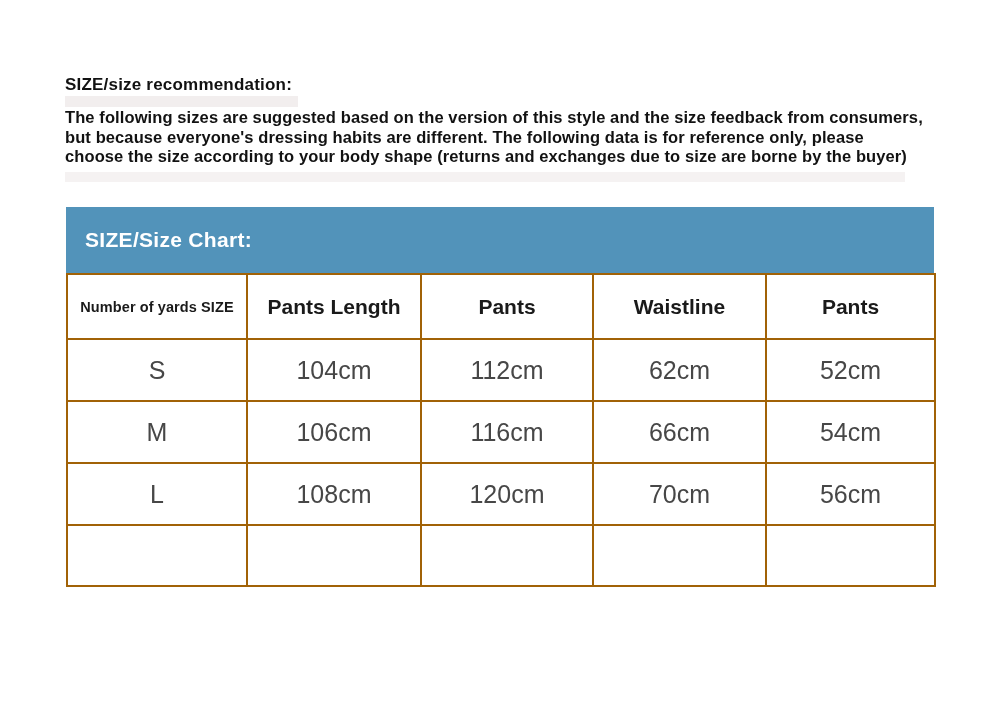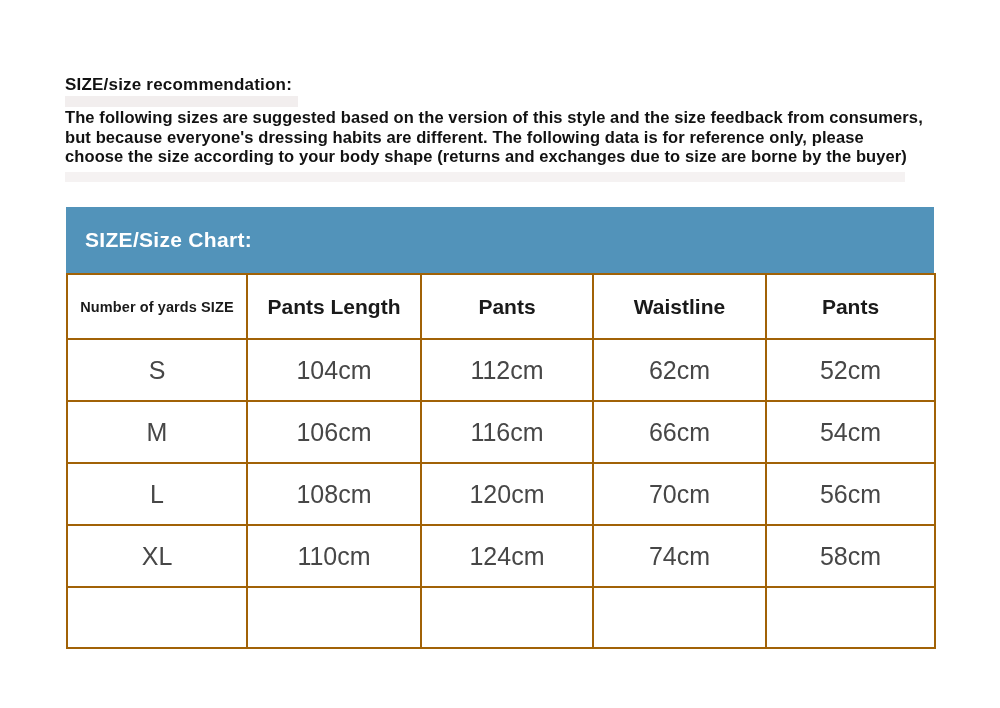--- a/index.html
+++ b/index.html
@@ -161,27 +161,20 @@
         <td>66cm</td>
         <td>54cm</td>
       </tr>
       <tr>
         <td>L</td>
         <td>108cm</td>
         <td>120cm</td>
         <td>70cm</td>
         <td>56cm</td>
       </tr>
-      <tr>
-        <td>XL</td>
-        <td>110cm</td>
-        <td>124cm</td>
-        <td>74cm</td>
-        <td>58cm</td>
-      </tr>
       <tr class="empty-row">
         <td></td>
         <td></td>
         <td></td>
         <td></td>
         <td></td>
       </tr>
     </tbody>
   </table>
 

